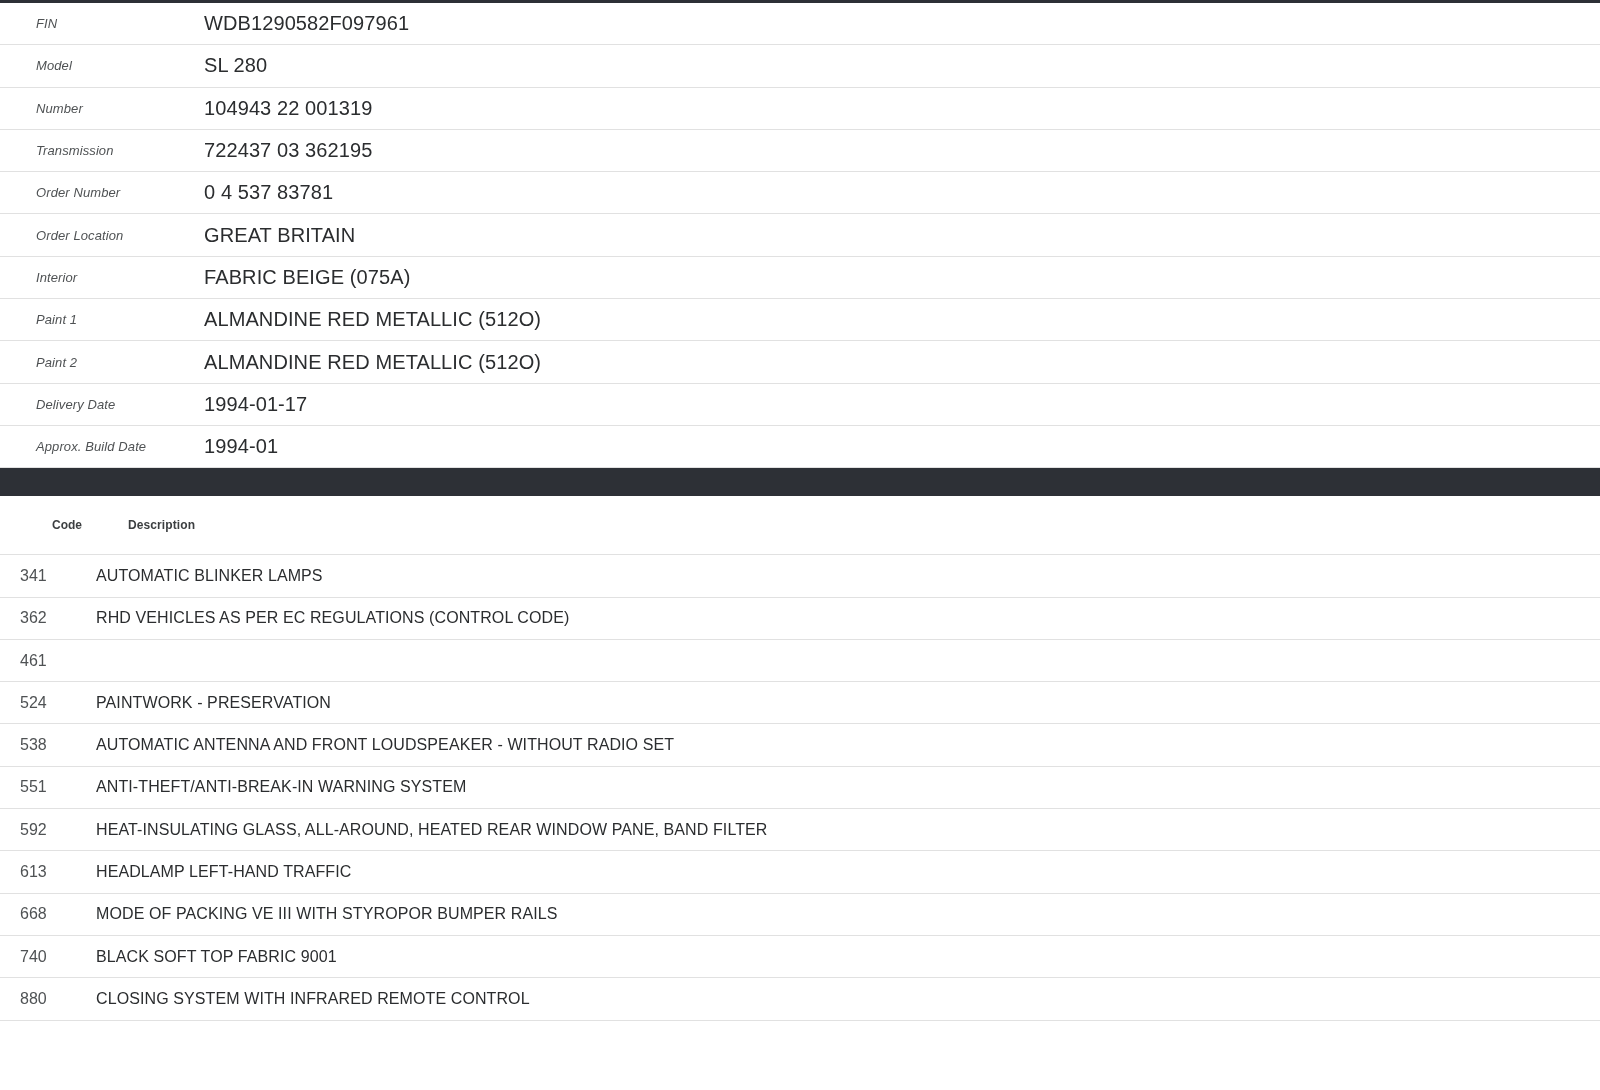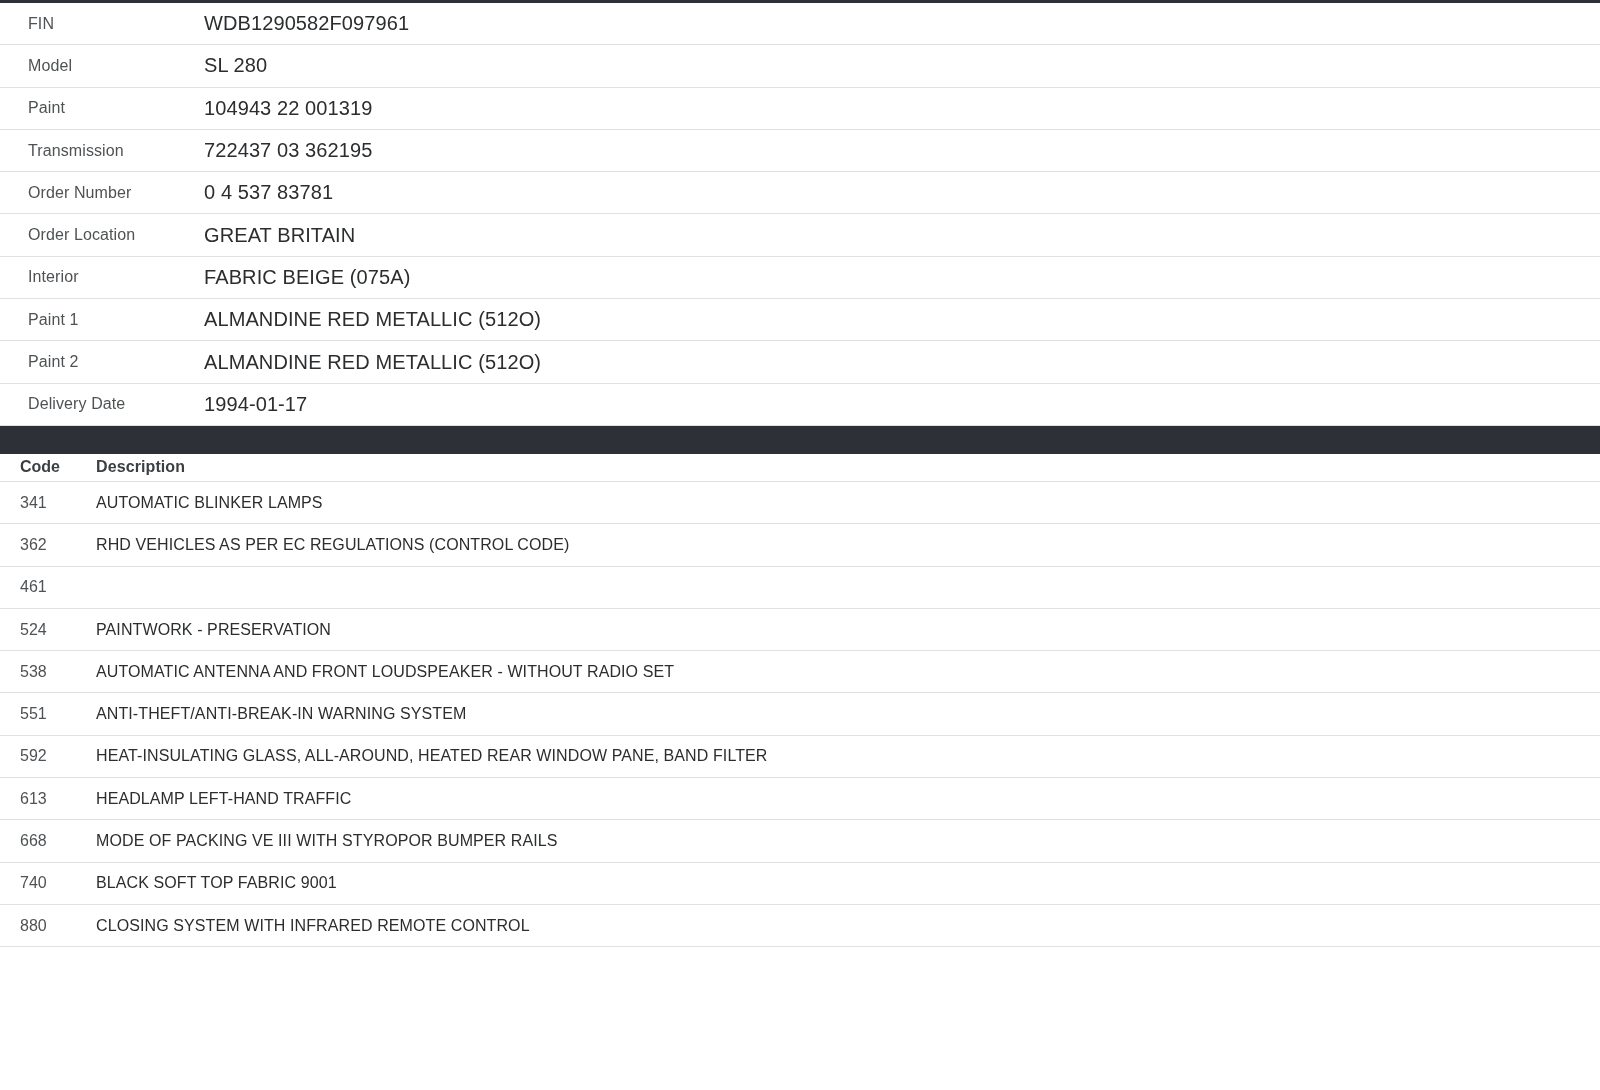--- a/index.html
+++ b/index.html
@@ -19,41 +19,43 @@
   .kv-row {
     display: flex;
     align-items: center;
     height: 42.3px;
     border-bottom: 1px solid #e1e1e1;
     background: #ffffff;
   }
   .kv-label {
     width: 204px;
     flex: 0 0 204px;
-    padding-left: 28px;
-    font-size: 16px;
+    padding-left: 36px;
+    font-size: 13px;
     color: #4f5254;
     letter-spacing: 0.1px;
+    font-style: italic;
   }
   .kv-value {
     font-size: 20px;
     color: #2b2d2f;
     letter-spacing: 0.1px;
     white-space: nowrap;
   }
 
   .code-header {
     display: flex;
     align-items: center;
-    height: 28px;
+    height: 59px;
     border-bottom: 1px solid #e1e1e1;
-    font-size: 16px;
+    font-size: 12px;
     font-weight: bold;
     color: #3c3f41;
     background: #ffffff;
+    padding-left: 32px;
   }
   .code-row {
     display: flex;
     align-items: center;
     height: 42.3px;
     border-bottom: 1px solid #e1e1e1;
     font-size: 16px;
     background: #ffffff;
   }
   .col-code {
@@ -79,21 +81,21 @@
   <div>
     <div class="kv-row">
       <div class="kv-label">FIN</div>
       <div class="kv-value">WDB1290582F097961</div>
     </div>
     <div class="kv-row">
       <div class="kv-label">Model</div>
       <div class="kv-value">SL 280</div>
     </div>
     <div class="kv-row">
-      <div class="kv-label">Paint</div>
+      <div class="kv-label">Number</div>
       <div class="kv-value">104943 22 001319</div>
     </div>
     <div class="kv-row">
       <div class="kv-label">Transmission</div>
       <div class="kv-value">722437 03 362195</div>
     </div>
     <div class="kv-row">
       <div class="kv-label">Order Number</div>
       <div class="kv-value">0 4 537 83781</div>
     </div>
@@ -109,20 +111,24 @@
       <div class="kv-label">Paint 1</div>
       <div class="kv-value">ALMANDINE RED METALLIC (512O)</div>
     </div>
     <div class="kv-row">
       <div class="kv-label">Paint 2</div>
       <div class="kv-value">ALMANDINE RED METALLIC (512O)</div>
     </div>
     <div class="kv-row">
       <div class="kv-label">Delivery Date</div>
       <div class="kv-value">1994-01-17</div>
+    </div>
+    <div class="kv-row">
+      <div class="kv-label">Approx. Build Date</div>
+      <div class="kv-value">1994-01</div>
     </div>
   </div>
 
   <div class="section-bar"></div>
 
   <div>
     <div class="code-header">
       <div class="col-code">Code</div>
       <div class="col-desc">Description</div>
     </div>

